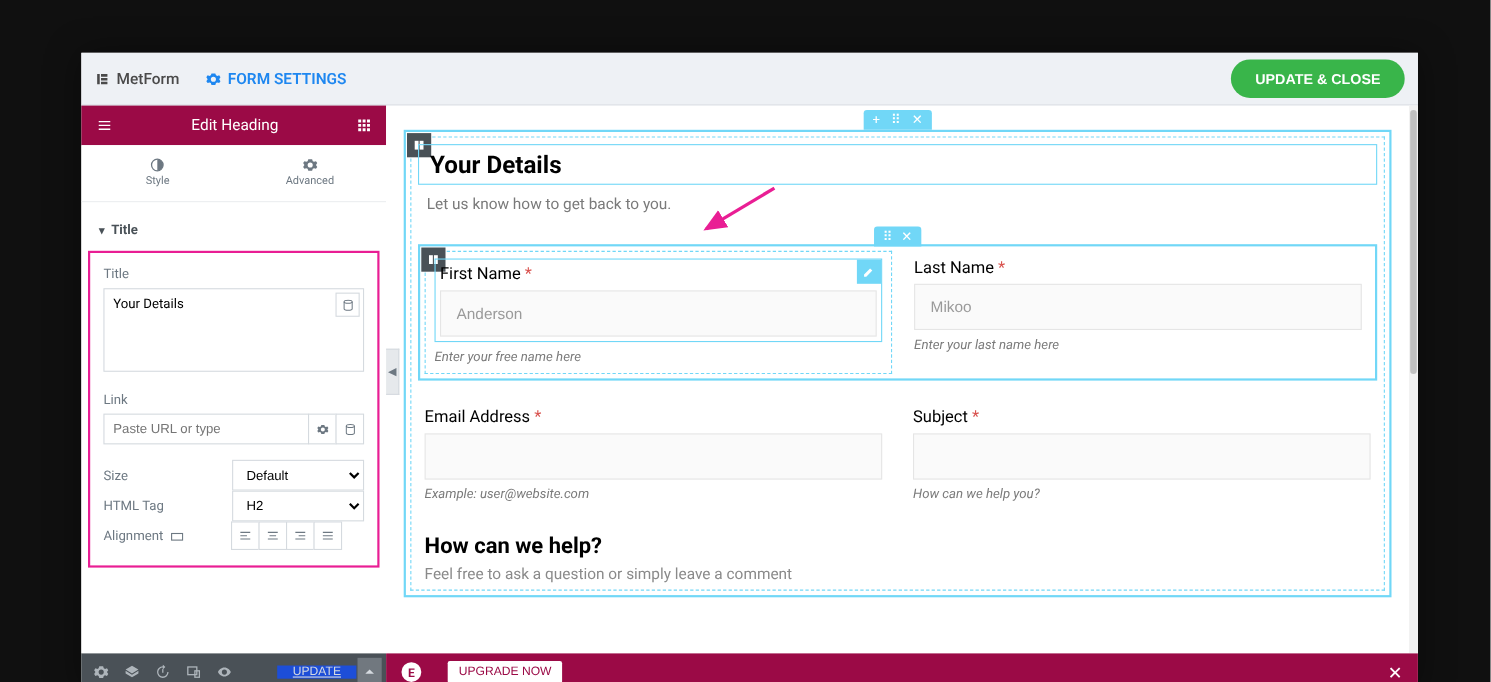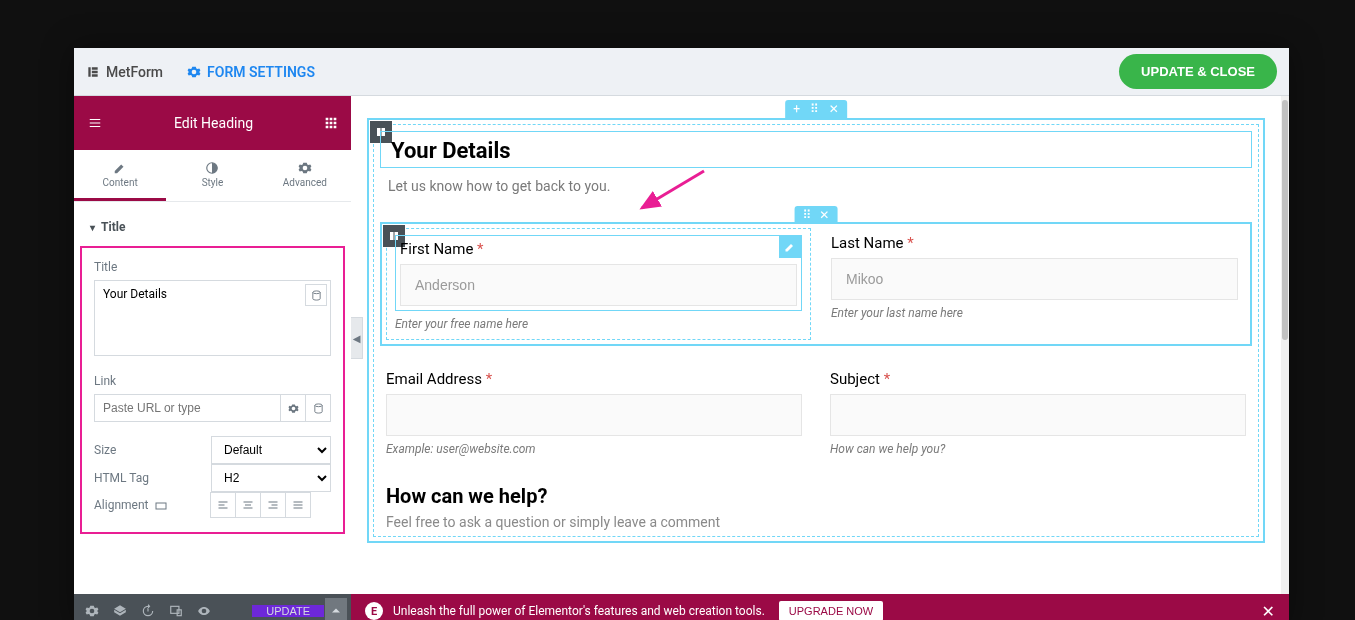--- a/index.html
+++ b/index.html
@@ -11,21 +11,21 @@
 .topbar .logo { display: flex; align-items: center; font-weight: 500; color: #4a4a4a; font-size: 14px; }
 .topbar .logo svg { margin-right: 6px; }
 .topbar .form-settings { margin-left: 24px; color: #1e87f0; font-weight: 600; font-size: 14px; display: flex; align-items: center; }
 .topbar .form-settings svg { margin-right: 6px; }
 .topbar .spacer { flex: 1; }
 .topbar .update-close { background: #39b54a; color: #fff; border: none; padding: 10px 22px; border-radius: 20px; font-weight: 700; font-size: 13px; cursor: pointer; }
 
 .body-row { display: flex; height: calc(100% - 48px); }
 
 .sidebar { width: 277px; display: flex; flex-direction: column; }
-.side-header { height: 54px; background: #9b0a46; color: #fff; display: flex; align-items: center; justify-content: space-between; padding: 0 12px; font-size: 14px; }
+.side-header { height: 36px; background: #9b0a46; color: #fff; display: flex; align-items: center; justify-content: space-between; padding: 0 12px; font-size: 14px; }
 .side-header .title { flex: 1; text-align: center; }
 .side-header svg { fill: #fff; }
 
 .side-tabs { height: 52px; display: flex; background: #fff; border-bottom: 1px solid #e6e9ec; }
 .side-tabs .tab { flex: 1; display: flex; flex-direction: column; align-items: center; justify-content: center; font-size: 10px; color: #6d7882; cursor: pointer; border-bottom: 3px solid transparent; }
 .side-tabs .tab.active { background:#fff; border-bottom-color: #9b0a46; }
 .side-tabs .tab svg { margin-bottom: 2px; fill: #6d7882; }
 
 .side-scroll { flex: 1; overflow-y: auto; background: #fff; padding: 10px 0; }
 .section-title { padding: 8px 16px; font-size: 12px; font-weight: 700; color: #495157; }
@@ -42,21 +42,21 @@
 .inline-label { display: flex; align-items: center; margin-bottom: 0; }
 .inline-label .ctl-label { flex: 1; margin-bottom: 0; }
 .inline-label .ctl-row { flex: 0 0 120px; }
 .align-btns { display: flex; }
 .align-btns .btn-sq { width: 26px; height: 26px; }
 
 .side-footer { height: 34px; background: #4a5157; display: flex; align-items: center; padding: 0 4px; }
 .side-footer .fbtn { width: 28px; height: 28px; display: flex; align-items: center; justify-content: center; cursor: pointer; }
 .side-footer .fbtn svg { fill: #aeb5bb; width: 14px; height: 14px; }
 .side-footer .spacer { flex: 1; }
-.side-footer .update-btn { background: #6d28d9; color: #d5dadf; border: none; padding: 0 14px; font-size: 11px; cursor: pointer; }
+.side-footer .update-btn { background: #1d4ed8; color: #d5dadf; border: none; padding: 0 14px; font-size: 11px; cursor: pointer; text-decoration: underline; }
 .side-footer .caret { width: 22px; height: 27px; background: #71787f; margin-left: 1px; display: flex; align-items: center; justify-content: center; cursor: pointer; }
 
 .canvas-wrap { flex: 1; position: relative; background: #fff; overflow: hidden; }
 .canvas-scroll { position: absolute; inset: 0 8px 34px 0; overflow-y: auto; padding: 8px 16px; }
 .canvas-scrollbar { position: absolute; right: 0; top: 0; bottom: 34px; width: 8px; background: #f1f1f1; }
 .canvas-scrollbar::before { content: ""; position: absolute; left: 1px; top: 4px; width: 6px; height: 240px; background: #c1c1c1; border-radius: 3px; }
 
 .section-outer { border: 2px solid #71d7f7; position: relative; padding: 4px; }
 .section-handle { position: absolute; top: -20px; left: 50%; transform: translateX(-50%); background: #71d7f7; padding: 2px 8px; border-radius: 3px 3px 0 0; display: flex; gap: 10px; font-size: 12px; color: #fff; }
 .section-handle span { cursor: pointer; }
@@ -131,26 +131,20 @@
         <svg width="18" height="14" viewBox="0 0 24 24">
             <path d="M3 5h18v2H3zM3 11h18v2H3zM3 17h18v2H3z"></path>
           </svg>
         <span class="title">Edit Heading</span>
         <svg width="16" height="16" viewBox="0 0 24 24">
             <path d="M4 4h4v4H4zM10 4h4v4h-4zM16 4h4v4h-4zM4 10h4v4H4zM10 10h4v4h-4zM16 10h4v4h-4zM4 16h4v4H4zM10 16h4v4h-4zM16 16h4v4h-4z"></path>
           </svg>
       </div>
 
       <div class="side-tabs">
-        <div class="tab active">
-          <svg width="14" height="14" viewBox="0 0 24 24">
-              <path d="M3 17l11-11 4 4L7 21H3v-4z"></path>
-            </svg>
-          <span>Content</span>
-        </div>
         <div class="tab">
           <svg width="14" height="14" viewBox="0 0 24 24">
               <circle cx="12" cy="12" r="9" fill="none" stroke="#6d7882" stroke-width="2"></circle>
               <path d="M12 3a9 9 0 010 18z"></path>
             </svg>
           <span>Style</span>
         </div>
         <div class="tab">
           <svg width="14" height="14" viewBox="0 0 24 24">
               <path d="M12 8a4 4 0 100 8 4 4 0 000-8zm9 4l2 3-2 3-3-1-2 1-1 3h-6l-1-3-2-1-3 1-2-3 2-3-2-3 2-3 3 1 2-1 1-3h6l1 3 2 1 3-1 2 3-2 3z"></path>
@@ -344,21 +338,20 @@
 
       </div>
       <div class="canvas-scrollbar"></div>
     </div>
   </div>
 
   <div class="collapse-handle">◀</div>
 
   <div class="bottom-bar">
     <div class="badge">E</div>
-    <span>Unleash the full power of Elementor's features and web creation tools.</span>
     <button class="upgrade-now">UPGRADE NOW</button>
     <div class="spacer"></div>
     <span class="close-x">✕</span>
   </div>
 
   <svg class="arrow-annot" width="80" height="50">
     <defs>
         <marker id="ah" markerWidth="8" markerHeight="8" refX="6" refY="3" orient="auto">
           <path d="M0,0 L7,3 L0,6 Z" fill="#e91e94"></path>
         </marker>

